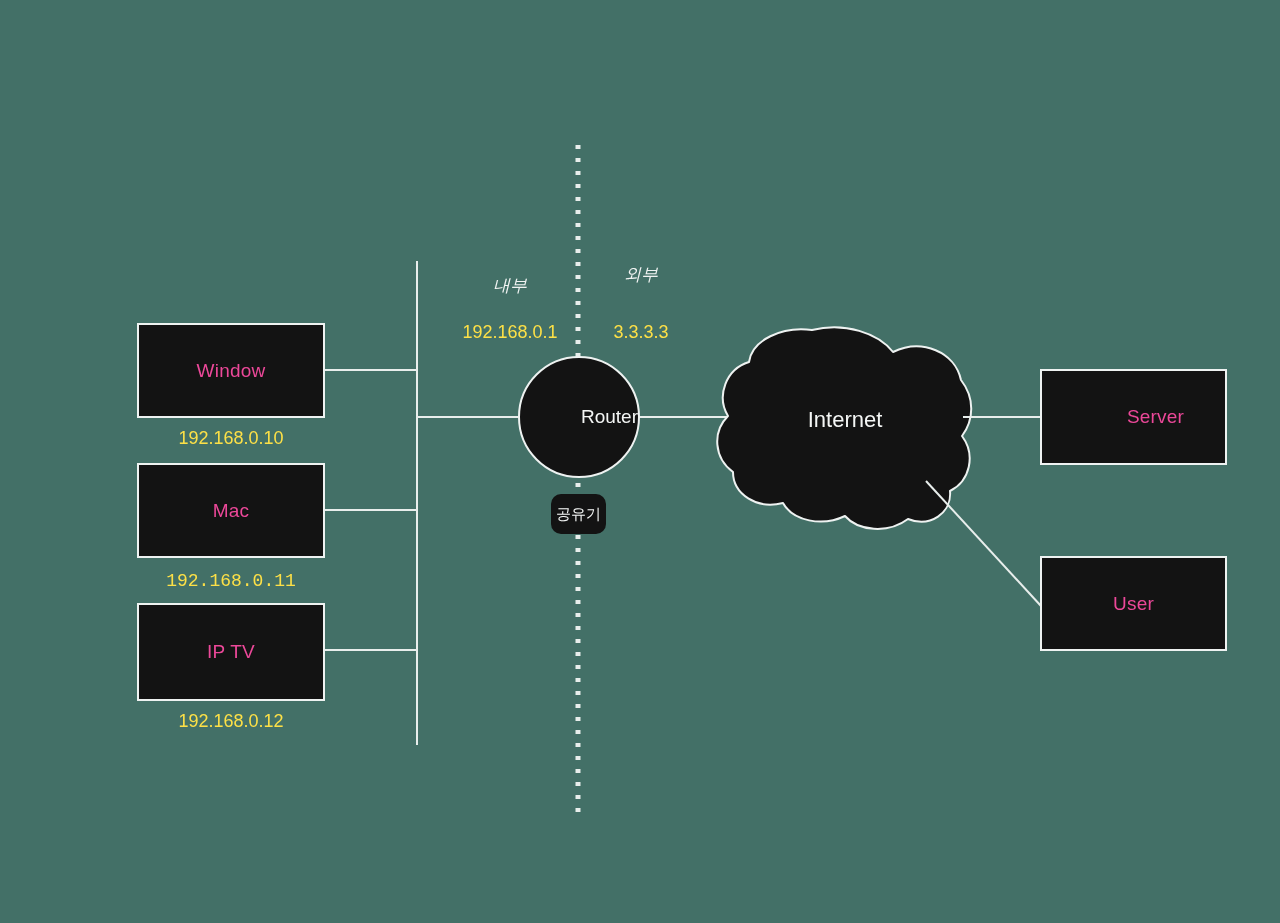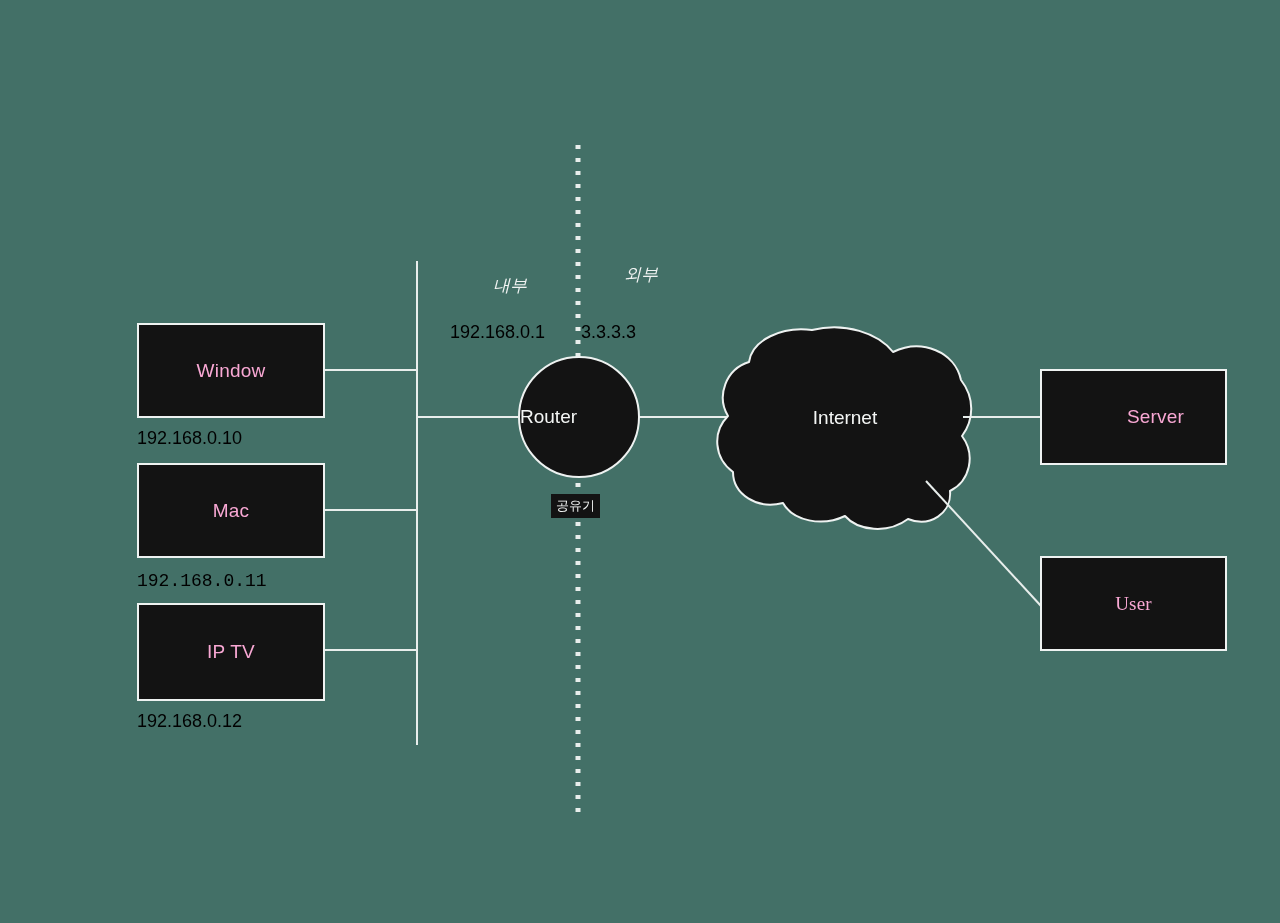--- a/index.html
+++ b/index.html
@@ -23,62 +23,64 @@
     height: 923px;
   }
   .node-box {
     position: absolute;
     background: #131313;
     border: 2px solid #eef2f1;
     box-sizing: border-box;
     display: flex;
     align-items: center;
     justify-content: center;
-    color: #f9a8d4;
+    color: #ec4899;
     font-size: 19px;
     letter-spacing: 0.2px;
   }
   .node-circle {
     position: absolute;
     background: #131313;
     border: 2px solid #eef2f1;
     border-radius: 50%;
     box-sizing: border-box;
     display: flex;
     align-items: center;
-    justify-content: flex-start;
+    justify-content: flex-end;
     color: #f4f6f5;
     font-size: 19px;
   }
   .ip-label {
     position: absolute;
     font-size: 18px;
-    color: #000000;
+    color: #fde047;
+    text-align: center;
     white-space: nowrap;
   }
   .zone-label {
     position: absolute;
     font-size: 17px;
     color: #f0f3f2;
     text-align: center;
     white-space: nowrap;
     font-style: italic;
   }
   .tag-label {
     position: absolute;
     background: #131313;
     color: #f4f6f5;
-    font-size: 13px;
-    padding: 4px 5px;
+    font-size: 15px;
+    padding: 12px 5px;
     white-space: nowrap;
     line-height: 16px;
+    border-radius: 10px;
   }
   .cloud-text {
     position: absolute;
-    font-size: 19px;
+    font-size: 22px;
     color: #f4f6f5;
     white-space: nowrap;
     text-align: center;
   }
 </style>
 </head>
 <body>
 
 <svg id="diagram-canvas" viewBox="0 0 1280 923" xmlns="http://www.w3.org/2000/svg">
 
@@ -137,15 +139,15 @@
   <span>Router</span>
 </div>
 <div class="tag-label" style="left:551px; top:494px;">공유기</div>
 
 <div class="cloud-text" style="left:785px; top:407px; width:120px;">Internet</div>
 
 <div class="node-box" style="left:1040px; top:369px; width:187px; height:96px;padding-left:44px;">
   <span>Server</span>
 </div>
 
-<div class="node-box" style="left:1040px; top:556px; width:187px; height:95px;font-family:Liberation Serif, serif;">
+<div class="node-box" style="left:1040px; top:556px; width:187px; height:95px;">
   <span>User</span>
 </div>
 
 </body></html>

